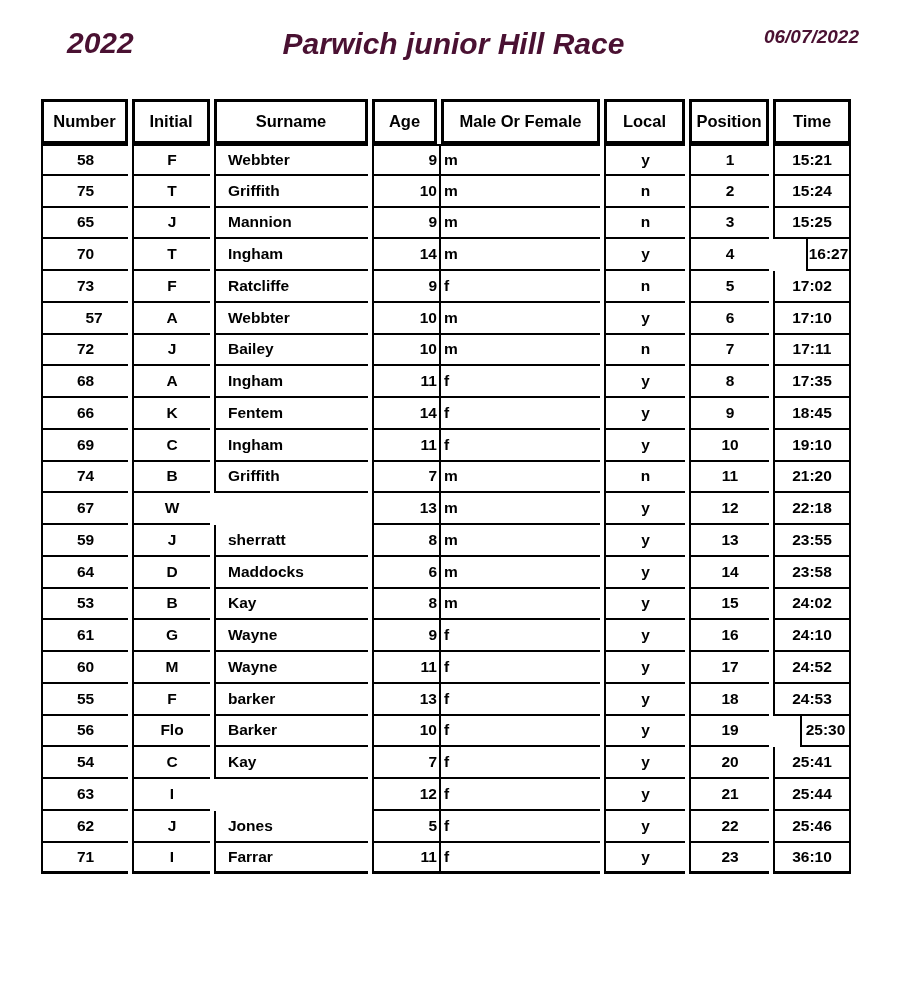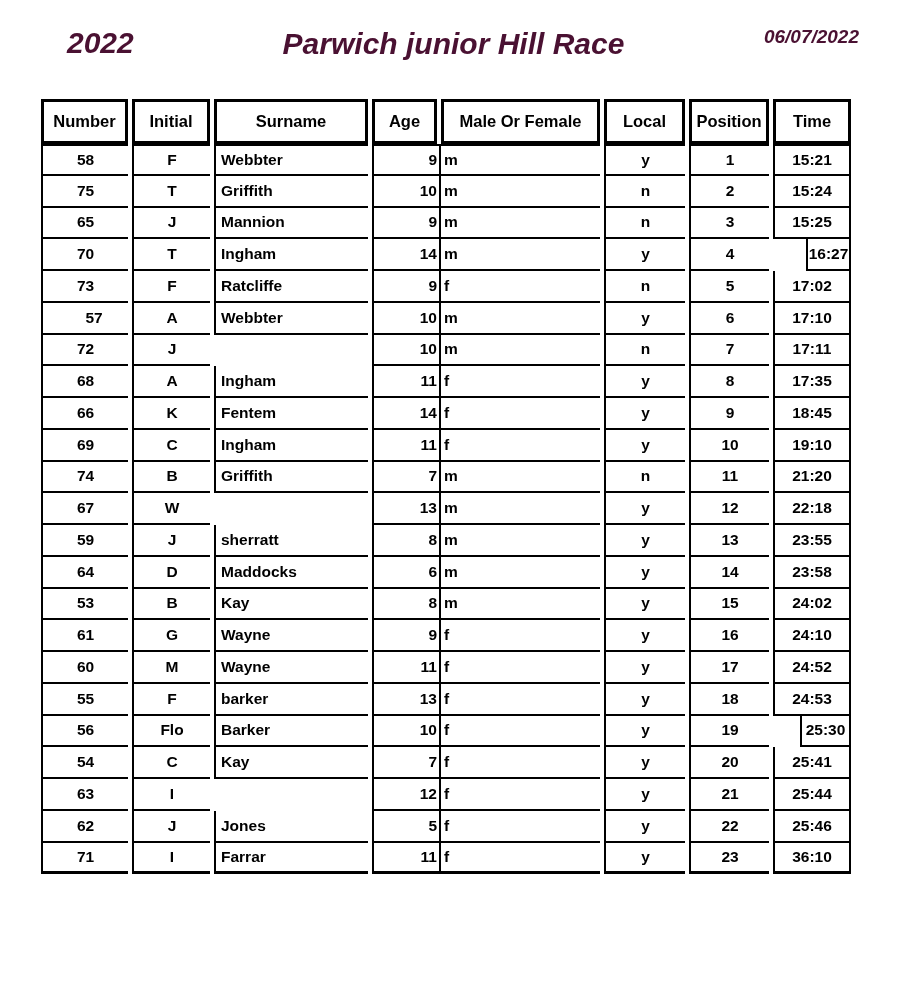--- a/index.html
+++ b/index.html
@@ -76,21 +76,21 @@
     display: flex;
     align-items: center;
     justify-content: center;
     font-weight: bold;
     font-size: 15.5px;
     white-space: nowrap;
     background: #fff;
   }
   .cell.first-row { border-top: 2px solid #000; }
   .cell.last-row { border-bottom: 3px solid #000; }
-  .cell.col-surname { justify-content: flex-start; padding-left: 5px; }
+  .cell.col-surname { justify-content: flex-start; padding-left: 12px; }
   .cell.col-age { justify-content: flex-end; padding-right: 2px; border-right: 2px solid #000; }
   .cell.col-gender { border-left: none; justify-content: flex-start; padding-left: 3px; }
   .cell.col-time { border-right: 2px solid #000; }
 </style>
 </head>
 <body>
 
 <div class="doc-header">
   <div class="year" style="color: rgb(74, 17, 50);">2022</div>
   <div class="title" style="color: rgb(74, 17, 50);">Parwich junior Hill Race</div>
@@ -149,20 +149,21 @@
     <div class="cell col-number" style="grid-area: 7 / 1; padding-left: 17px;">57</div>
     <div class="cell col-initial" style="grid-area: 7 / 3;">A</div>
     <div class="cell col-surname" style="grid-area: 7 / 5;">Webbter</div>
     <div class="cell col-age" style="grid-area: 7 / 7;">10</div>
     <div class="cell col-gender" style="grid-area: 7 / 8;">m</div>
     <div class="cell col-local" style="grid-area: 7 / 10;">y</div>
     <div class="cell col-position" style="grid-area: 7 / 12;">6</div>
     <div class="cell col-time" style="grid-area: 7 / 14;">17:10</div>
     <div class="cell col-number" style="grid-area: 8 / 1;">72</div>
     <div class="cell col-initial" style="grid-area: 8 / 3;">J</div>
+    <div class="cell col-surname" style="grid-area: 8 / 5;">Bailey</div>
     <div class="cell col-age" style="grid-area: 8 / 7;">10</div>
     <div class="cell col-gender" style="grid-area: 8 / 8;">m</div>
     <div class="cell col-local" style="grid-area: 8 / 10;">n</div>
     <div class="cell col-position" style="grid-area: 8 / 12;">7</div>
     <div class="cell col-time" style="grid-area: 8 / 14;">17:11</div>
     <div class="cell col-number" style="grid-area: 9 / 1;">68</div>
     <div class="cell col-initial" style="grid-area: 9 / 3;">A</div>
     <div class="cell col-surname" style="grid-area: 9 / 5;">Ingham</div>
     <div class="cell col-age" style="grid-area: 9 / 7;">11</div>
     <div class="cell col-gender" style="grid-area: 9 / 8;">f</div>

